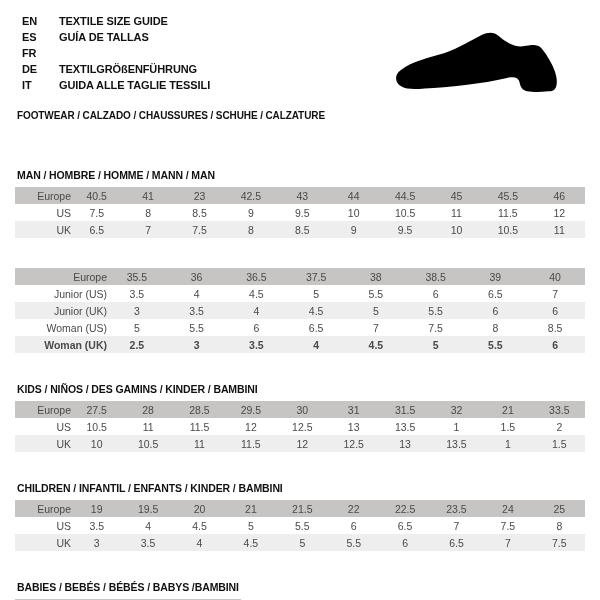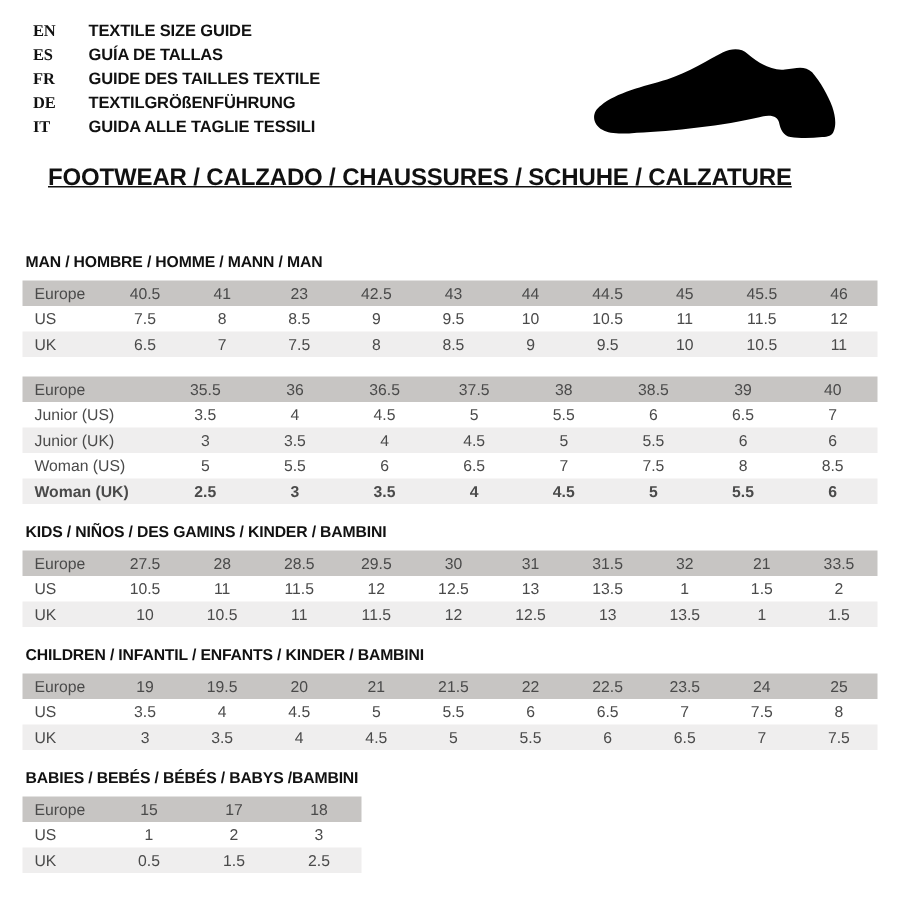--- a/index.html
+++ b/index.html
@@ -8,66 +8,65 @@
     background: #ffffff;
     font-family: "Liberation Sans", sans-serif;
     color: #111;
     overflow: hidden;
   }
   .page { position: relative; width: 600px; height: 600px; background: #fff; }
 
   
   .langs { position: absolute; top: 13px; left: 22px; }
   .lang-row { display: flex; height: 16px; line-height: 16px; font-size: 11px; font-weight: bold; letter-spacing: -0.1px; }
-  .lang-code { width: 37px; flex: 0 0 37px; font-family: Liberation Serif, serif; }
+  .lang-code { width: 37px; flex: 0 0 37px; }
 
   
   .category-title {
-    position: absolute; top: 110px; left: 32px;
-    font-size: 16px; font-weight: bold; letter-spacing: -0.1px; text-decoration: underline;
+    position: absolute; top: 110px; left: 17px;
+    font-size: 10px; font-weight: bold; letter-spacing: -0.1px;
   }
 
   
   .shoe { position: absolute; top: 28px; right: 26px; width: 182px; height: 74px; color: #000; }
 
   
   .tables { position: absolute; top: 169px; left: 15px; width: 570px; }
-  .size-section { margin-bottom: 13px; }
+  .size-section { margin-bottom: 30px; }
   .section-title {
     font-size: 10.5px; font-weight: bold; letter-spacing: -0.1px;
     margin: 0 0 6px 2px; color: var(--title-text, #111);
   }
   .size-table { display: block; }
   .t-row {
     display: grid; height: 17px; align-items: center;
     font-size: 10.5px; color: var(--table-text, #4a4a4a);
     background: var(--row-bg, #fff);
   }
   .t-row.header { background: var(--header-row-bg, #c7c5c3); }
   .t-row.alt { background: var(--alt-row-bg, #efeeee); }
   .t-cell { text-align: center; white-space: nowrap; }
-  .t-cell.label { text-align: left; padding-left: 8px; }
+  .t-cell.label { text-align: right; padding-left: 8px; }
 </style>
 </head>
 <body>
 
 <div class="page" style="--header-row-bg: #c7c5c3; --alt-row-bg: #efeeee; --row-bg: #ffffff; --table-text: #4a4a4a; --title-text: #111111;">
 
   <div class="langs">
     <div class="lang-row">
       <span class="lang-code">EN</span>
       <span class="lang-label">TEXTILE SIZE GUIDE</span>
     </div>
     <div class="lang-row">
       <span class="lang-code">ES</span>
       <span class="lang-label">GUÍA DE TALLAS</span>
     </div>
     <div class="lang-row">
       <span class="lang-code">FR</span>
-      <span class="lang-label">GUIDE DES TAILLES TEXTILE</span>
     </div>
     <div class="lang-row">
       <span class="lang-code">DE</span>
       <span class="lang-label">TEXTILGRÖßENFÜHRUNG</span>
     </div>
     <div class="lang-row">
       <span class="lang-code">IT</span>
       <span class="lang-label">GUIDA ALLE TAGLIE TESSILI</span>
     </div>
   </div>

